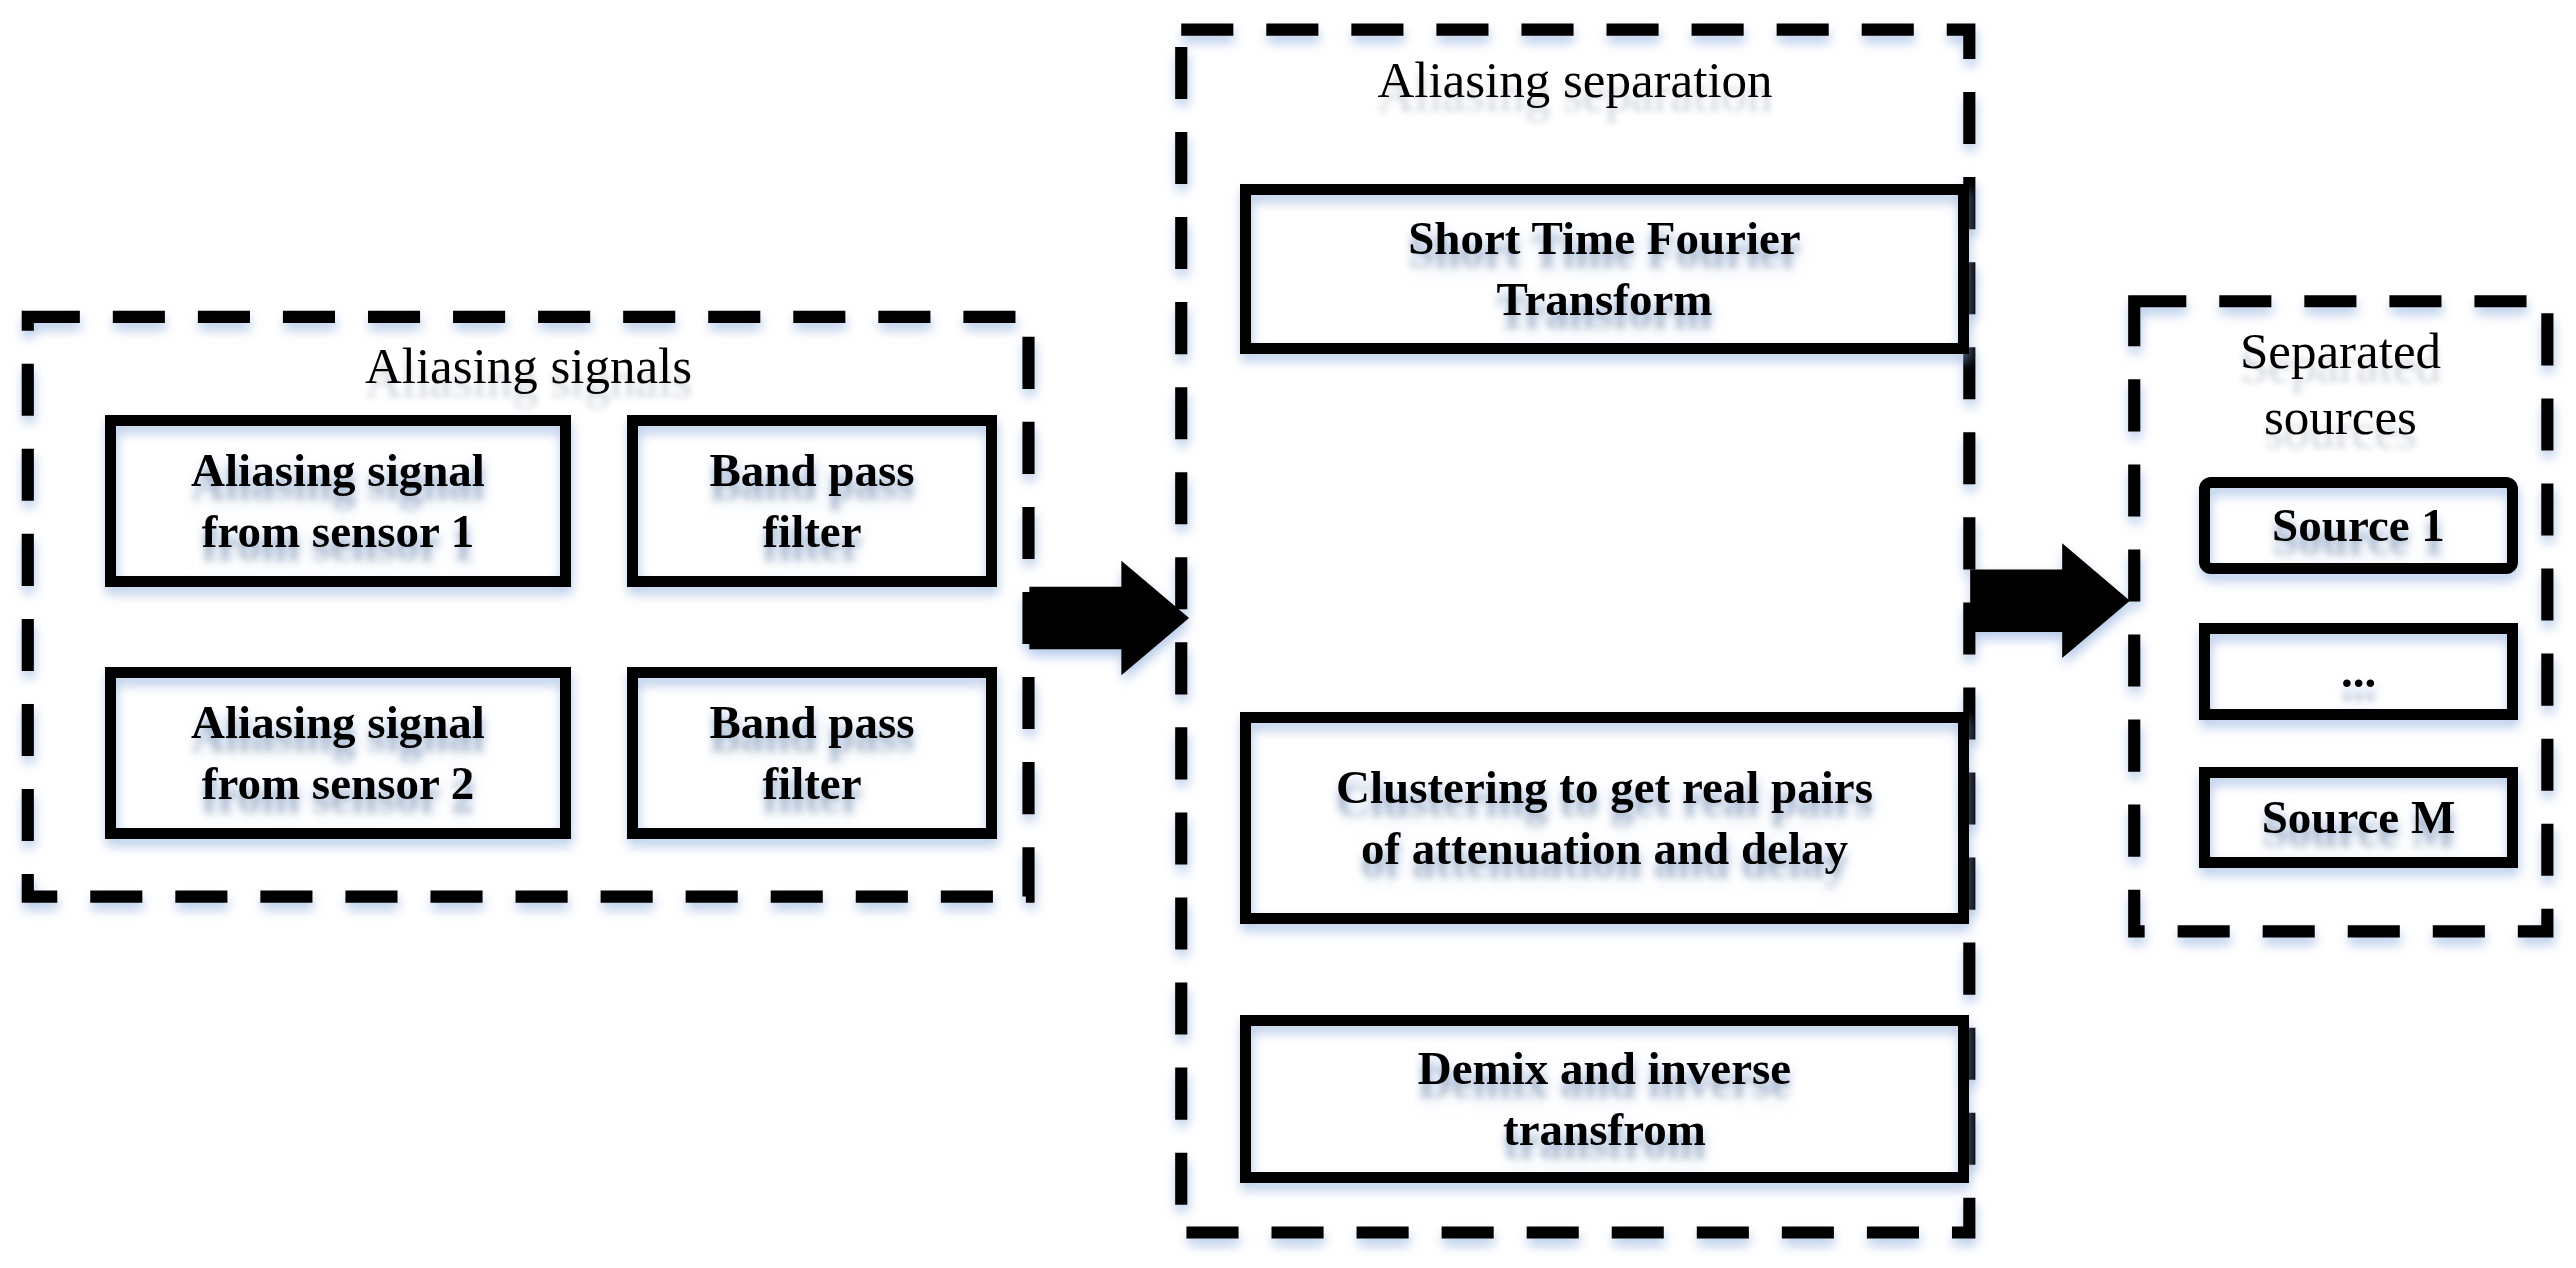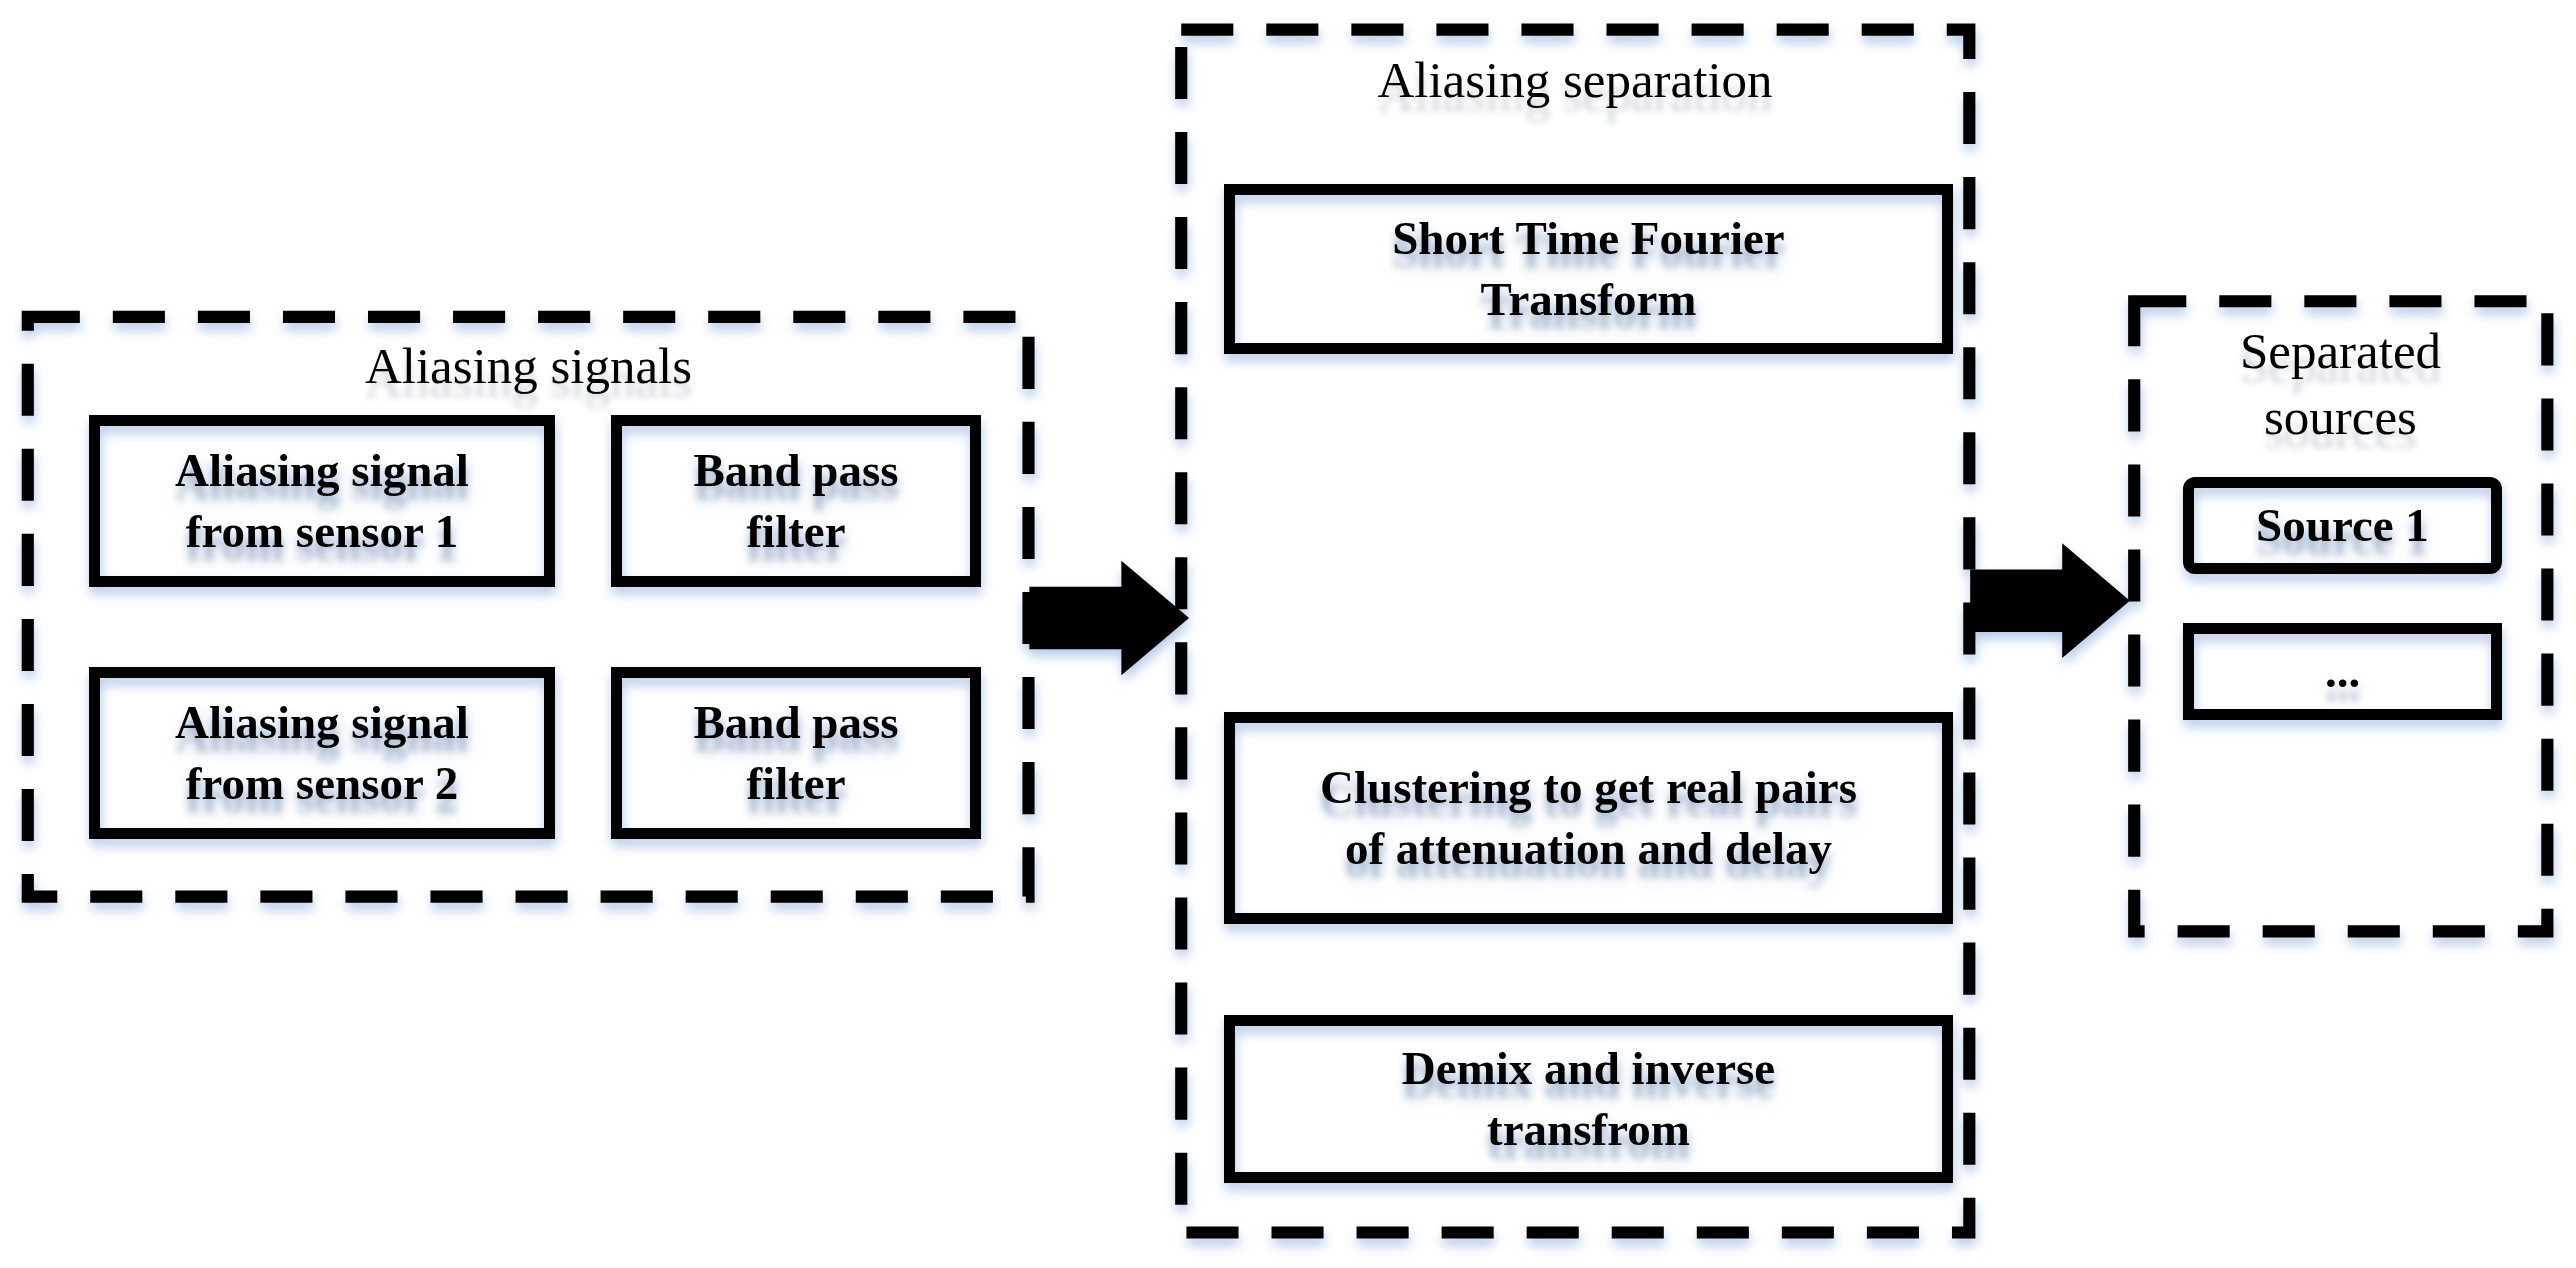--- a/index.html
+++ b/index.html
@@ -41,20 +41,21 @@
   
   .box {
     position: absolute;
     box-sizing: border-box;
     border: 11.3px solid #000000;
     background: transparent;
     display: flex;
     align-items: center;
     justify-content: center;
     filter: drop-shadow(1.7px 7.8px 6px rgba(137, 170, 219, 0.62));
+    margin-left: 16px;
   }
   .box-label {
     font-weight: bold;
     font-size: 47px;
     line-height: 1.3;
     color: #000000;
     text-align: center;
     white-space: pre-line;
     text-shadow: 0px 14px 6px rgba(70, 88, 115, 0.28);
   }
@@ -136,15 +137,18 @@
 
   <div class="group-title t-sources">Separated
 sources</div>
 
   <div class="box b-s1">
     <span class="box-label">Source 1</span>
   </div>
   <div class="box b-s2">
     <span class="box-label">...</span>
   </div>
+  <div class="box b-s3">
+    <span class="box-label">Source M</span>
+  </div>
 
 </div>
 
 
 </body></html>

